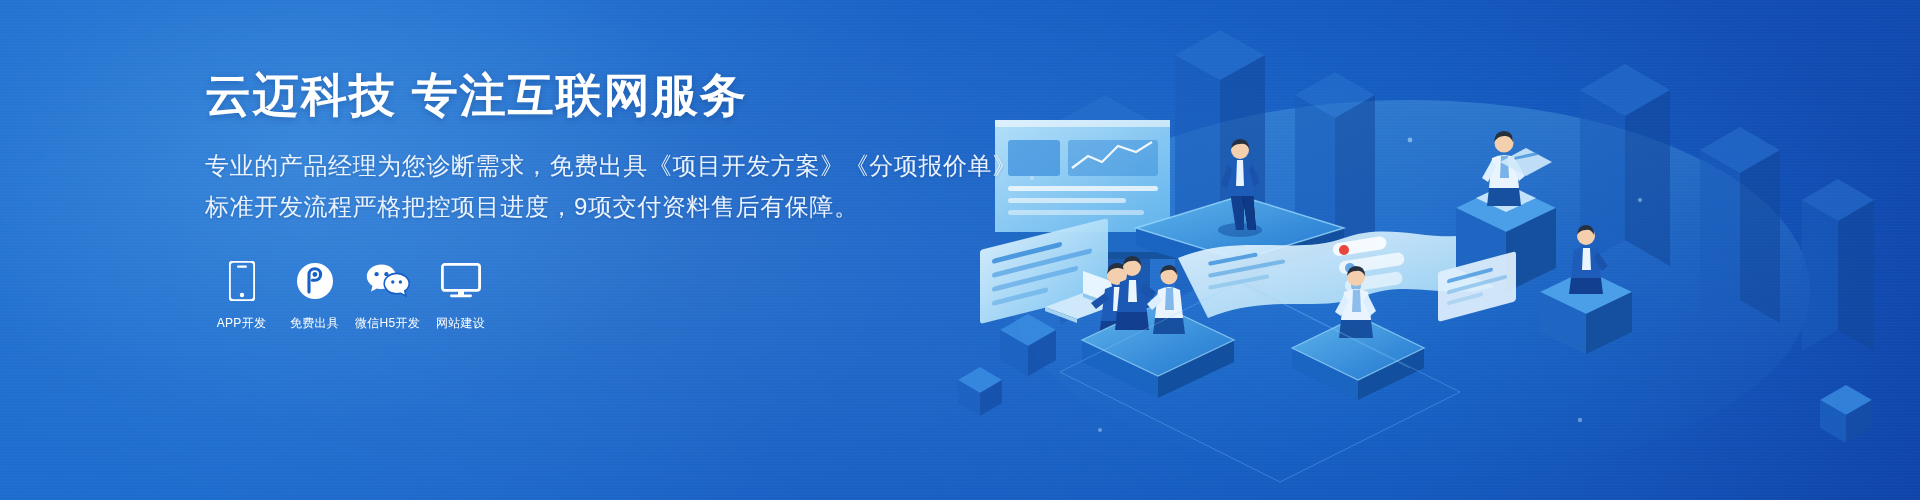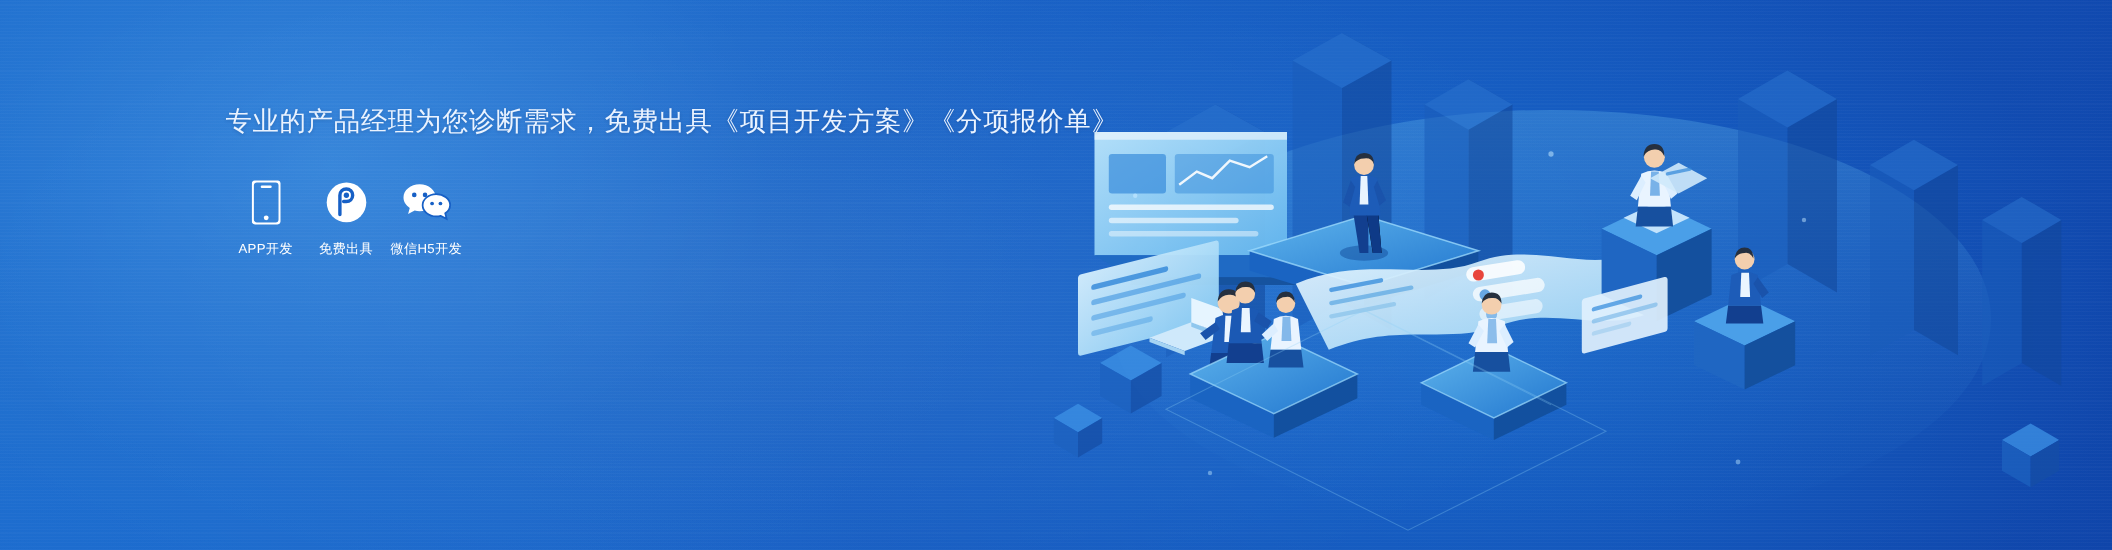--- a/index.html
+++ b/index.html
@@ -340,23 +340,25 @@
         <circle cx="470" cy="140" r="2.4" opacity="0.55"></circle>
         <circle cx="700" cy="200" r="2" opacity="0.5"></circle>
         <circle cx="640" cy="420" r="2.2" opacity="0.45"></circle>
         <circle cx="160" cy="430" r="2" opacity="0.45"></circle>
       </g>
     </svg>
   </div>
 
   <div id="content">
 
+    <div id="title">云迈科技 专注互联网服务</div>
 
     <div id="subtitle">
       <div class="sub-line">专业的产品经理为您诊断需求，免费出具《项目开发方案》《分项报价单》</div>
+      <div class="sub-line">标准开发流程严格把控项目进度，9项交付资料售后有保障。</div>
     </div>
 
     <div id="services">
 
       <div class="svc">
         <div class="svc-ico">
           <svg width="26" height="40" viewBox="0 0 26 40">
             <rect x="0.5" y="0.5" width="25" height="39" rx="4" ry="4" fill="none" stroke="#ffffff" stroke-width="2.6"></rect>
             <rect x="8" y="4.6" width="10" height="2.2" rx="1.1" fill="#ffffff"></rect>
             <circle cx="13" cy="34" r="2.2" fill="#ffffff"></circle>
@@ -386,17 +388,27 @@
             <path d="M30.5 10.4 C37.2 10.4 43.2 14.9 43.2 20.4 C43.2 23.4 41.5 26.1 38.8 27.9
                      L40 33 L34.7 30.3 C33.4 30.6 32 30.8 30.5 30.8 C23.8 30.8 18.2 26.1 18.2 20.6
                      C18.2 15 23.8 10.4 30.5 10.4 Z" fill="#ffffff" stroke="#1760c6" stroke-width="1.6"></path>
             <circle cx="26.8" cy="19" r="1.7" fill="#1760c6"></circle>
             <circle cx="34.4" cy="19" r="1.7" fill="#1760c6"></circle>
           </svg>
         </div>
         <div class="svc-label">微信H5开发</div>
       </div>
 
+      <div class="svc">
+        <div class="svc-ico">
+          <svg width="40" height="36" viewBox="0 0 40 36">
+            <rect x="1.4" y="1.4" width="37.2" height="26" rx="2.6" fill="none" stroke="#ffffff" stroke-width="2.8"></rect>
+            <rect x="17" y="27.4" width="6" height="4.6" fill="#ffffff"></rect>
+            <rect x="9" y="31.4" width="22" height="2.8" rx="1.4" fill="#ffffff"></rect>
+          </svg>
+        </div>
+        <div class="svc-label">网站建设</div>
+      </div>
 
 
     </div>
   </div>
 </div>
 
 </body></html>

